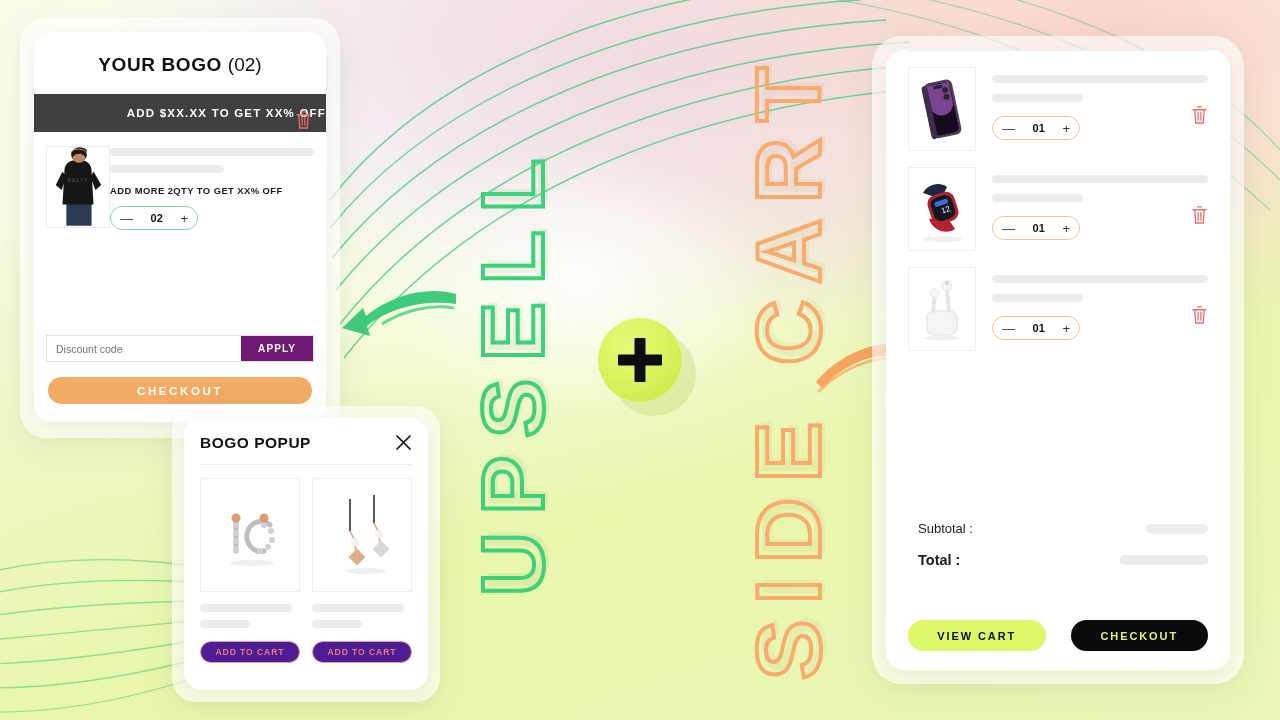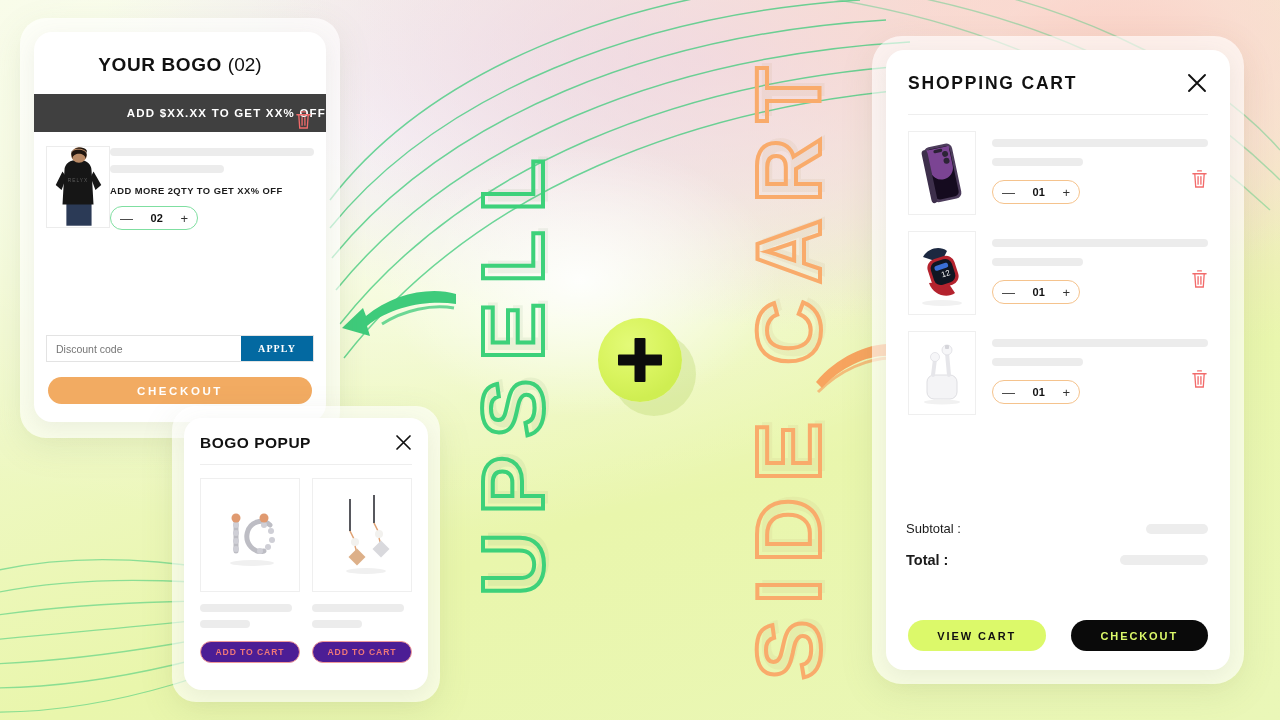--- a/index.html
+++ b/index.html
@@ -88,22 +88,22 @@
     position: absolute; left: 12px; right: 12px; bottom: 60px;
     height: 27px; border: 1px solid #e3e3e3; display: flex; align-items: center;
     background: #fff;
   }
   .yc-discount input {
     flex: 1; border: 0; outline: 0; padding-left: 9px;
     font-family: "Liberation Sans", sans-serif; font-size: 10.5px; color: #6d6d6d;
     background: transparent;
   }
   .yc-apply {
-    background: #0369a1; color: #fff; height: 100%; border: 0; cursor: pointer;
-    padding: 0 17px; font-family: Liberation Serif, serif;
+    background: #701a75; color: #fff; height: 100%; border: 0; cursor: pointer;
+    padding: 0 17px; font-family: Liberation Sans, sans-serif;
     font-size: 10px; font-weight: 800; letter-spacing: 1.1px;
   }
   .yc-checkout {
     position: absolute; left: 14px; right: 14px; bottom: 18px; height: 27px;
     background: #f2ab62; color: #fff; border: 0; border-radius: 16px; cursor: pointer;
     font-family: "Liberation Sans", sans-serif;
     font-size: 11.5px; font-weight: 800; letter-spacing: 2.6px;
   }
 
   
@@ -142,21 +142,21 @@
   .sc-s1 { height: 8px; width: 100%; margin-bottom: 11px; }
   .sc-s2 { height: 8px; width: 42%; margin-bottom: 14px; }
   .qty-pill-o {
     display: inline-flex; align-items: center; justify-content: space-between;
     border: 1px solid #f5c38d; border-radius: 20px; width: 88px; height: 24px; padding: 0 9px;
     font-size: 11px; font-weight: 700; color: #111;
   }
   .qty-pill-o .sgn { font-size: 13px; font-weight: 500; color: #333; cursor: pointer; line-height: 1; }
   .sc-trash { position: absolute; right: 0px; top: 54px; width: 17px; height: 19px; cursor: pointer; }
 
-  .sc-totals { position: absolute; left: 20px; right: 22px; bottom: 86px; }
+  .sc-totals { position: absolute; left: 32px; right: 22px; bottom: 86px; }
   .tot-line { display: flex; align-items: center; justify-content: space-between; margin-bottom: 16px; }
   .tot-label { font-size: 13px; color: #1b1b1b; }
   .tot-label.bold { font-weight: 800; font-size: 14.5px; }
   .tot-skel { height: 10px; border-radius: 5px; background: #ededed; width: 62px; }
   .tot-skel.wide { width: 88px; }
 
   .sc-actions { position: absolute; left: 22px; right: 22px; bottom: 19px; display: flex; gap: 25px; }
   .btn-viewcart {
     flex: 1; height: 31px; border: 0; border-radius: 17px; cursor: pointer;
     background: #dcf96a; color: #101010;
@@ -380,26 +380,20 @@
         <div class="skel bogo-s2"></div>
         <button class="atc-btn">ADD TO CART</button>
       </div>
 
     </div>
   </div>
 
   <div class="outer-card" id="sc-outer"></div>
   <div class="inner-card" id="sc-inner">
 
-    <div class="sc-head">
-      <div class="sc-title">SHOPPING CART</div>
-      <svg class="xicon" width="22" height="22" viewBox="0 0 22 22">
-        <path d="M3,3 L19,19 M19,3 L3,19" stroke="#111" stroke-width="1.9" stroke-linecap="round"></path>
-      </svg>
-    </div>
     <div class="sc-rule"></div>
 
     <div class="sc-row">
       <div class="sc-thumb">
         <svg width="60" height="76" viewBox="0 0 60 76">
           <rect width="60" height="76" fill="#fff"></rect>
           <g transform="rotate(-12 30 38)">
             <rect x="16" y="10" width="29" height="56" rx="6" fill="#4d3d5c"></rect>
             <rect x="18.5" y="12.5" width="24" height="51" rx="4.5" fill="#150b1f"></rect>
             <path d="M19,13 h23 v20 a11,11 0 0 1 -23,0 Z" fill="#8d4fa8" opacity="0.85"></path>

